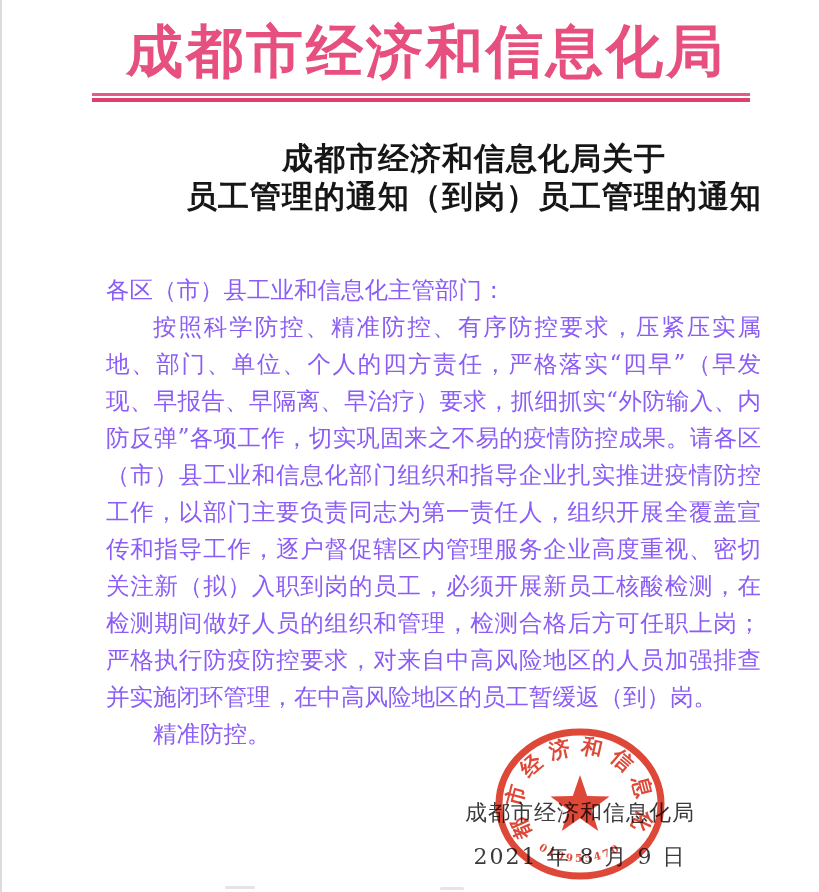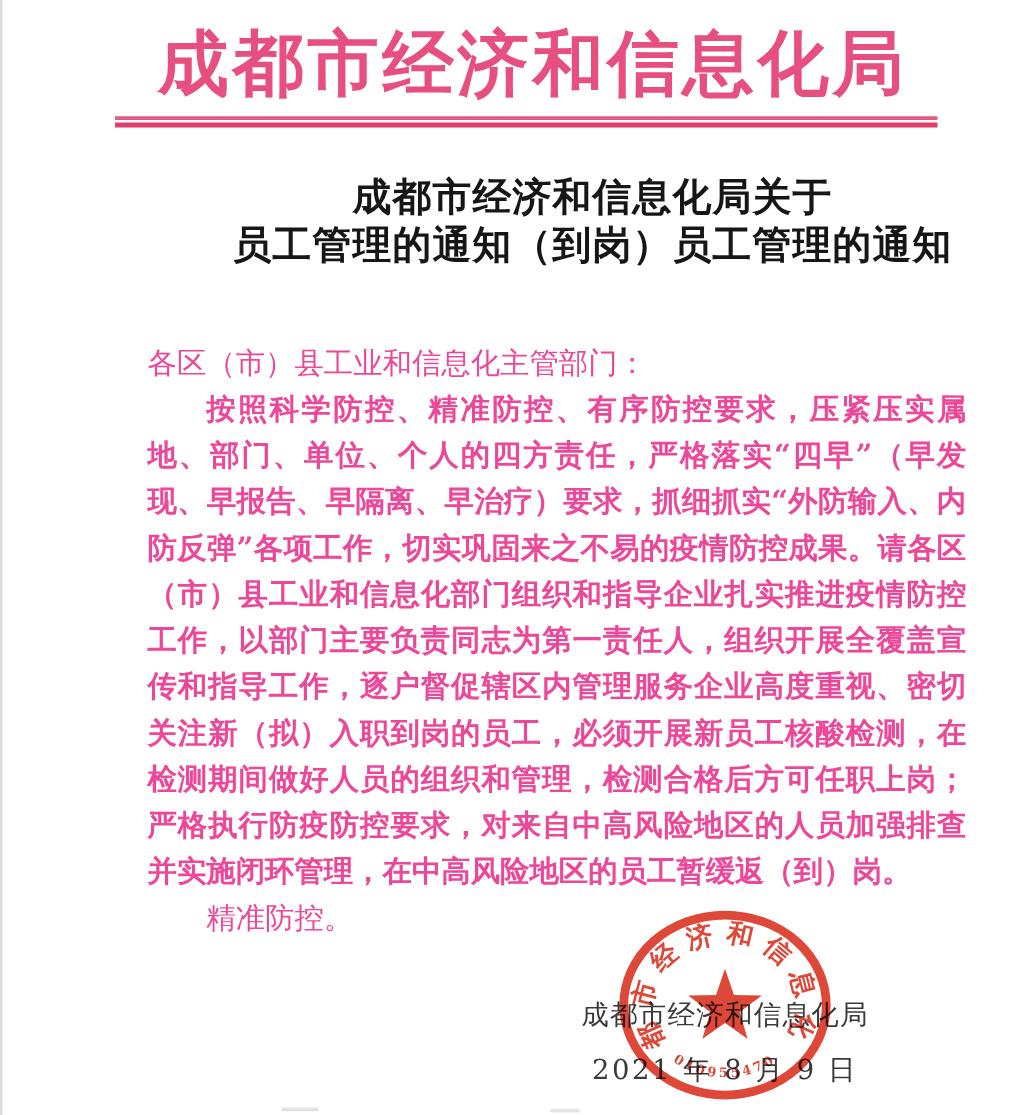--- a/index.html
+++ b/index.html
@@ -22,25 +22,25 @@
   .rule .thin{height:3px;background:#e55a84;}
   .rule .gap{height:2px;}
   .rule .thick{height:4px;background:#df3f6d;}
 
   .doc-title{
     position:absolute;top:139px;left:0;width:100%;text-align:center;
     font-size:31px;line-height:38px;font-weight:700;color:#161616;letter-spacing:1px;margin-left:48px;
   }
 
   .body-text{
-    position:absolute;top:272px;left:118px;width:655px;
-    font-size:23.5px;line-height:37px;color:#ec4899;
+    position:absolute;top:272px;left:106px;width:655px;
+    font-size:23.5px;line-height:37px;color:#8b5cf6;
     text-align:justify;text-justify:inter-ideograph;
   }
-  .body-text .para{text-indent:2em;margin:0;font-weight:bold;}
+  .body-text .para{text-indent:2em;margin:0;}
   .body-text .salutation{margin:0;}
   .body-text .closing{text-indent:2em;margin:0;}
 
   .footer-sign{
     position:absolute;top:798px;left:432px;width:296px;text-align:center;
     font-size:22px;line-height:30px;color:#3a3a3a;letter-spacing:1px;white-space:nowrap;
   }
   .footer-date{
     position:absolute;top:842px;left:432px;width:296px;text-align:center;
     font-size:22px;line-height:30px;color:#3a3a3a;letter-spacing:2px;white-space:nowrap;

